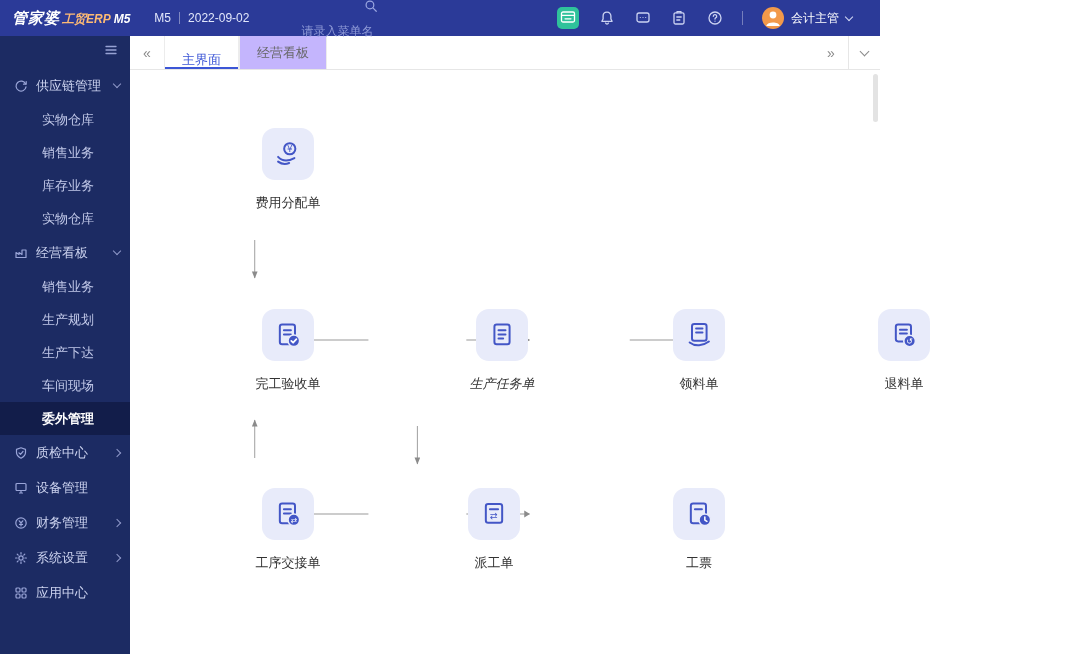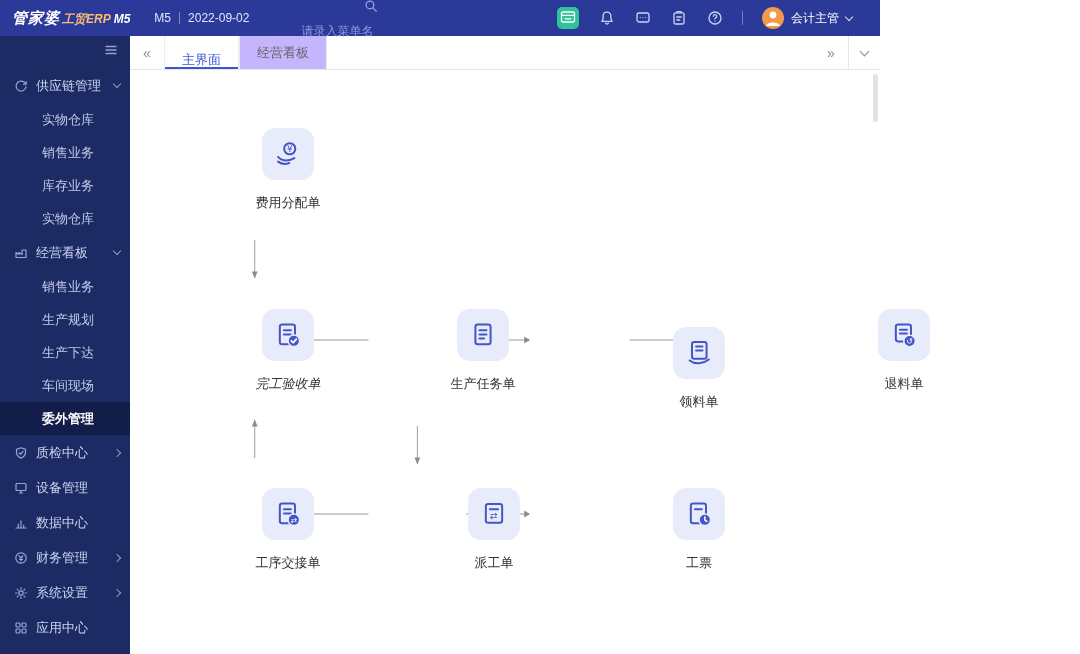--- a/index.html
+++ b/index.html
@@ -212,28 +212,20 @@
       <div class="nav-item top">
         <span class="nav-ico">
           <svg width="14" height="14" viewBox="0 0 14 14" fill="none" stroke="#9aa5d8" stroke-width="1.2" stroke-linecap="round" stroke-linejoin="round">
             <rect x="2" y="2.5" width="10" height="7" rx="1"></rect>
               <path d="M5.5 12 h3 M7 9.5 V12"></path>
           </svg>
         </span>
         <span class="nav-label">设备管理</span>
       </div>
 
-      <div class="nav-item top">
-        <span class="nav-ico">
-          <svg width="14" height="14" viewBox="0 0 14 14" fill="none" stroke="#9aa5d8" stroke-width="1.2" stroke-linecap="round">
-            <path d="M2 12 h10 M4.3 12 V8 M7 12 V4.8 M9.7 12 V9.4"></path>
-          </svg>
-        </span>
-        <span class="nav-label">数据中心</span>
-      </div>
 
       <div class="nav-item top">
         <span class="nav-ico">
           <svg width="14" height="14" viewBox="0 0 14 14" fill="none" stroke="#9aa5d8" stroke-width="1.2" stroke-linecap="round">
             <circle cx="7" cy="7" r="5.2"></circle>
               <path d="M5.2 4.8 7 7 l1.8-2.2 M7 7 v3 M5.5 8.4 h3"></path>
           </svg>
         </span>
         <span class="nav-label">财务管理</span>
         <span class="chev right"></span>
@@ -307,43 +299,43 @@
           <svg width="28" height="28" viewBox="0 0 24 24" fill="none" stroke="#4356c6" stroke-width="1.7" stroke-linecap="round" stroke-linejoin="round">
             <circle cx="13.5" cy="7.5" r="4.8"></circle>
             <text x="13.5" y="10" text-anchor="middle" font-size="7.5" fill="#4356c6" stroke="none" font-family="'DejaVu Sans',sans-serif">¥</text>
             <path d="M3.5 14.5 c3.5 3.8 8.5 4 14 1"></path>
             <path d="M3.5 18.5 c3 2.2 6.5 2.4 9.5 1.2"></path>
           </svg>
         </span>
         <span class="node-label">费用分配单</span>
       </div>
 
-      <div class="node" style="left:98px; top:239px;font-style:italic;">
+      <div class="node" style="left:98px; top:239px;">
         <span class="node-icon">
           <svg width="28" height="28" viewBox="0 0 24 24" fill="none" stroke="#4356c6" stroke-width="1.7" stroke-linecap="round" stroke-linejoin="round">
             <rect x="5" y="3" width="13" height="17" rx="2"></rect>
             <path d="M8.5 8 h6 M8.5 11.5 h6"></path>
             <circle cx="17" cy="17" r="5" fill="#4356c6" stroke="#e8ebfa" stroke-width="1.4"></circle>
             <path d="M14.8 17 l1.6 1.6 2.8-3" stroke="#fff" stroke-width="1.5"></path>
           </svg>
         </span>
         <span class="node-label">完工验收单</span>
       </div>
 
-      <div class="node" style="left:293px; top:239px;">
+      <div class="node" style="left:312px; top:239px;font-style:italic;">
         <span class="node-icon">
           <svg width="28" height="28" viewBox="0 0 24 24" fill="none" stroke="#4356c6" stroke-width="1.7" stroke-linecap="round" stroke-linejoin="round">
             <rect x="5.5" y="3" width="13" height="17" rx="2"></rect>
             <path d="M9 8 h6 M9 11.5 h6 M9 15 h4"></path>
           </svg>
         </span>
         <span class="node-label">生产任务单</span>
       </div>
 
-      <div class="node" style="left:509px; top:257px;">
+      <div class="node" style="left:509px; top:239px;">
         <span class="node-icon">
           <svg width="28" height="28" viewBox="0 0 24 24" fill="none" stroke="#4356c6" stroke-width="1.7" stroke-linecap="round" stroke-linejoin="round">
             <rect x="6" y="2.5" width="12.5" height="14.5" rx="2"></rect>
             <path d="M9.5 6.5 h5.5 M9.5 9.8 h5.5"></path>
             <path d="M4 18.4 c4.5 3.6 11.5 3 16.5-.8"></path>
           </svg>
         </span>
         <span class="node-label">领料单</span>
       </div>
 

